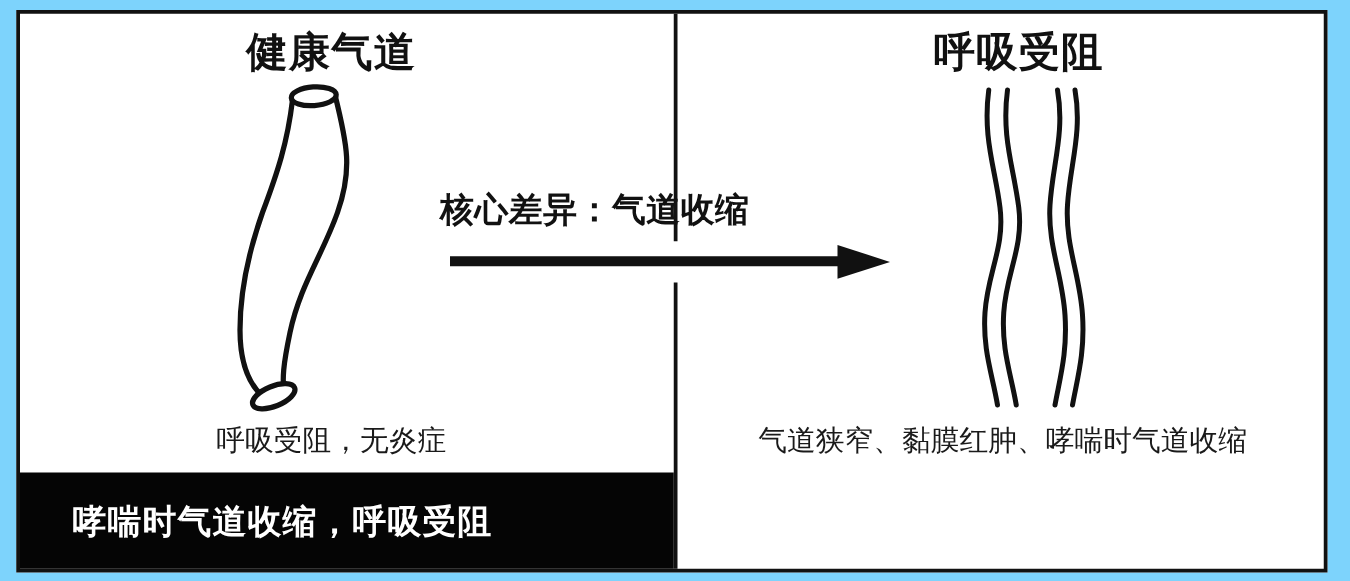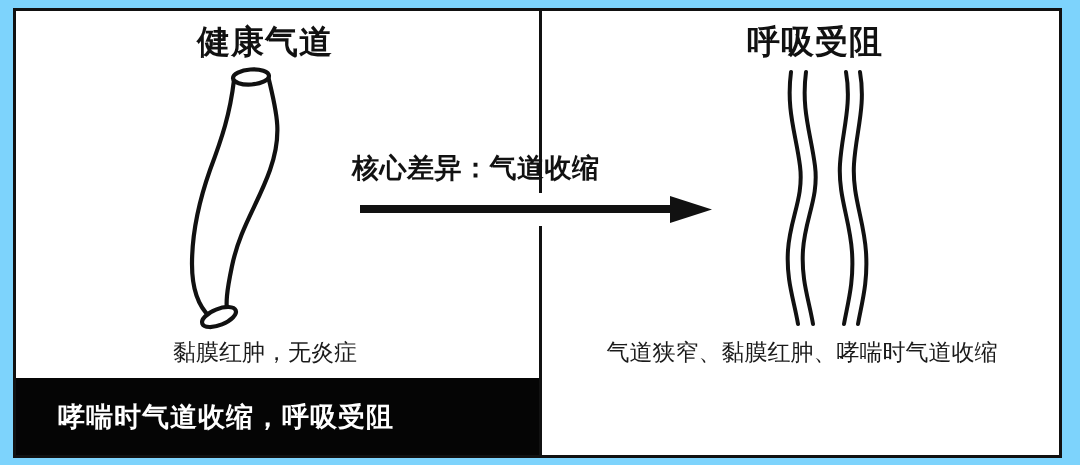--- a/index.html
+++ b/index.html
@@ -182,21 +182,21 @@
   </svg>
 
   <div id="arrow-group">
     <div id="arrow-label">核心差异：气道收缩</div>
     <svg id="arrow-svg" width="362" height="32" viewBox="0 0 362 32">
       <rect x="8" y="11" width="318" height="8" fill="#111111"></rect>
       <polygon points="318,2 360,15.5 318,29" fill="#111111"></polygon>
     </svg>
   </div>
 
-  <div class="caption" id="caption-left">黏膜红肿，无炎症</div>
+  <div class="caption" id="caption-left">呼吸受阻，无炎症</div>
 
   <div class="caption" id="caption-right">气道狭窄、黏膜红肿、哮喘时气道收缩</div>
 
   <div id="summary-banner">
     <span id="summary-text">哮喘时气道收缩，呼吸受阻</span>
   </div>
 
 </div>
 
 </body></html>

